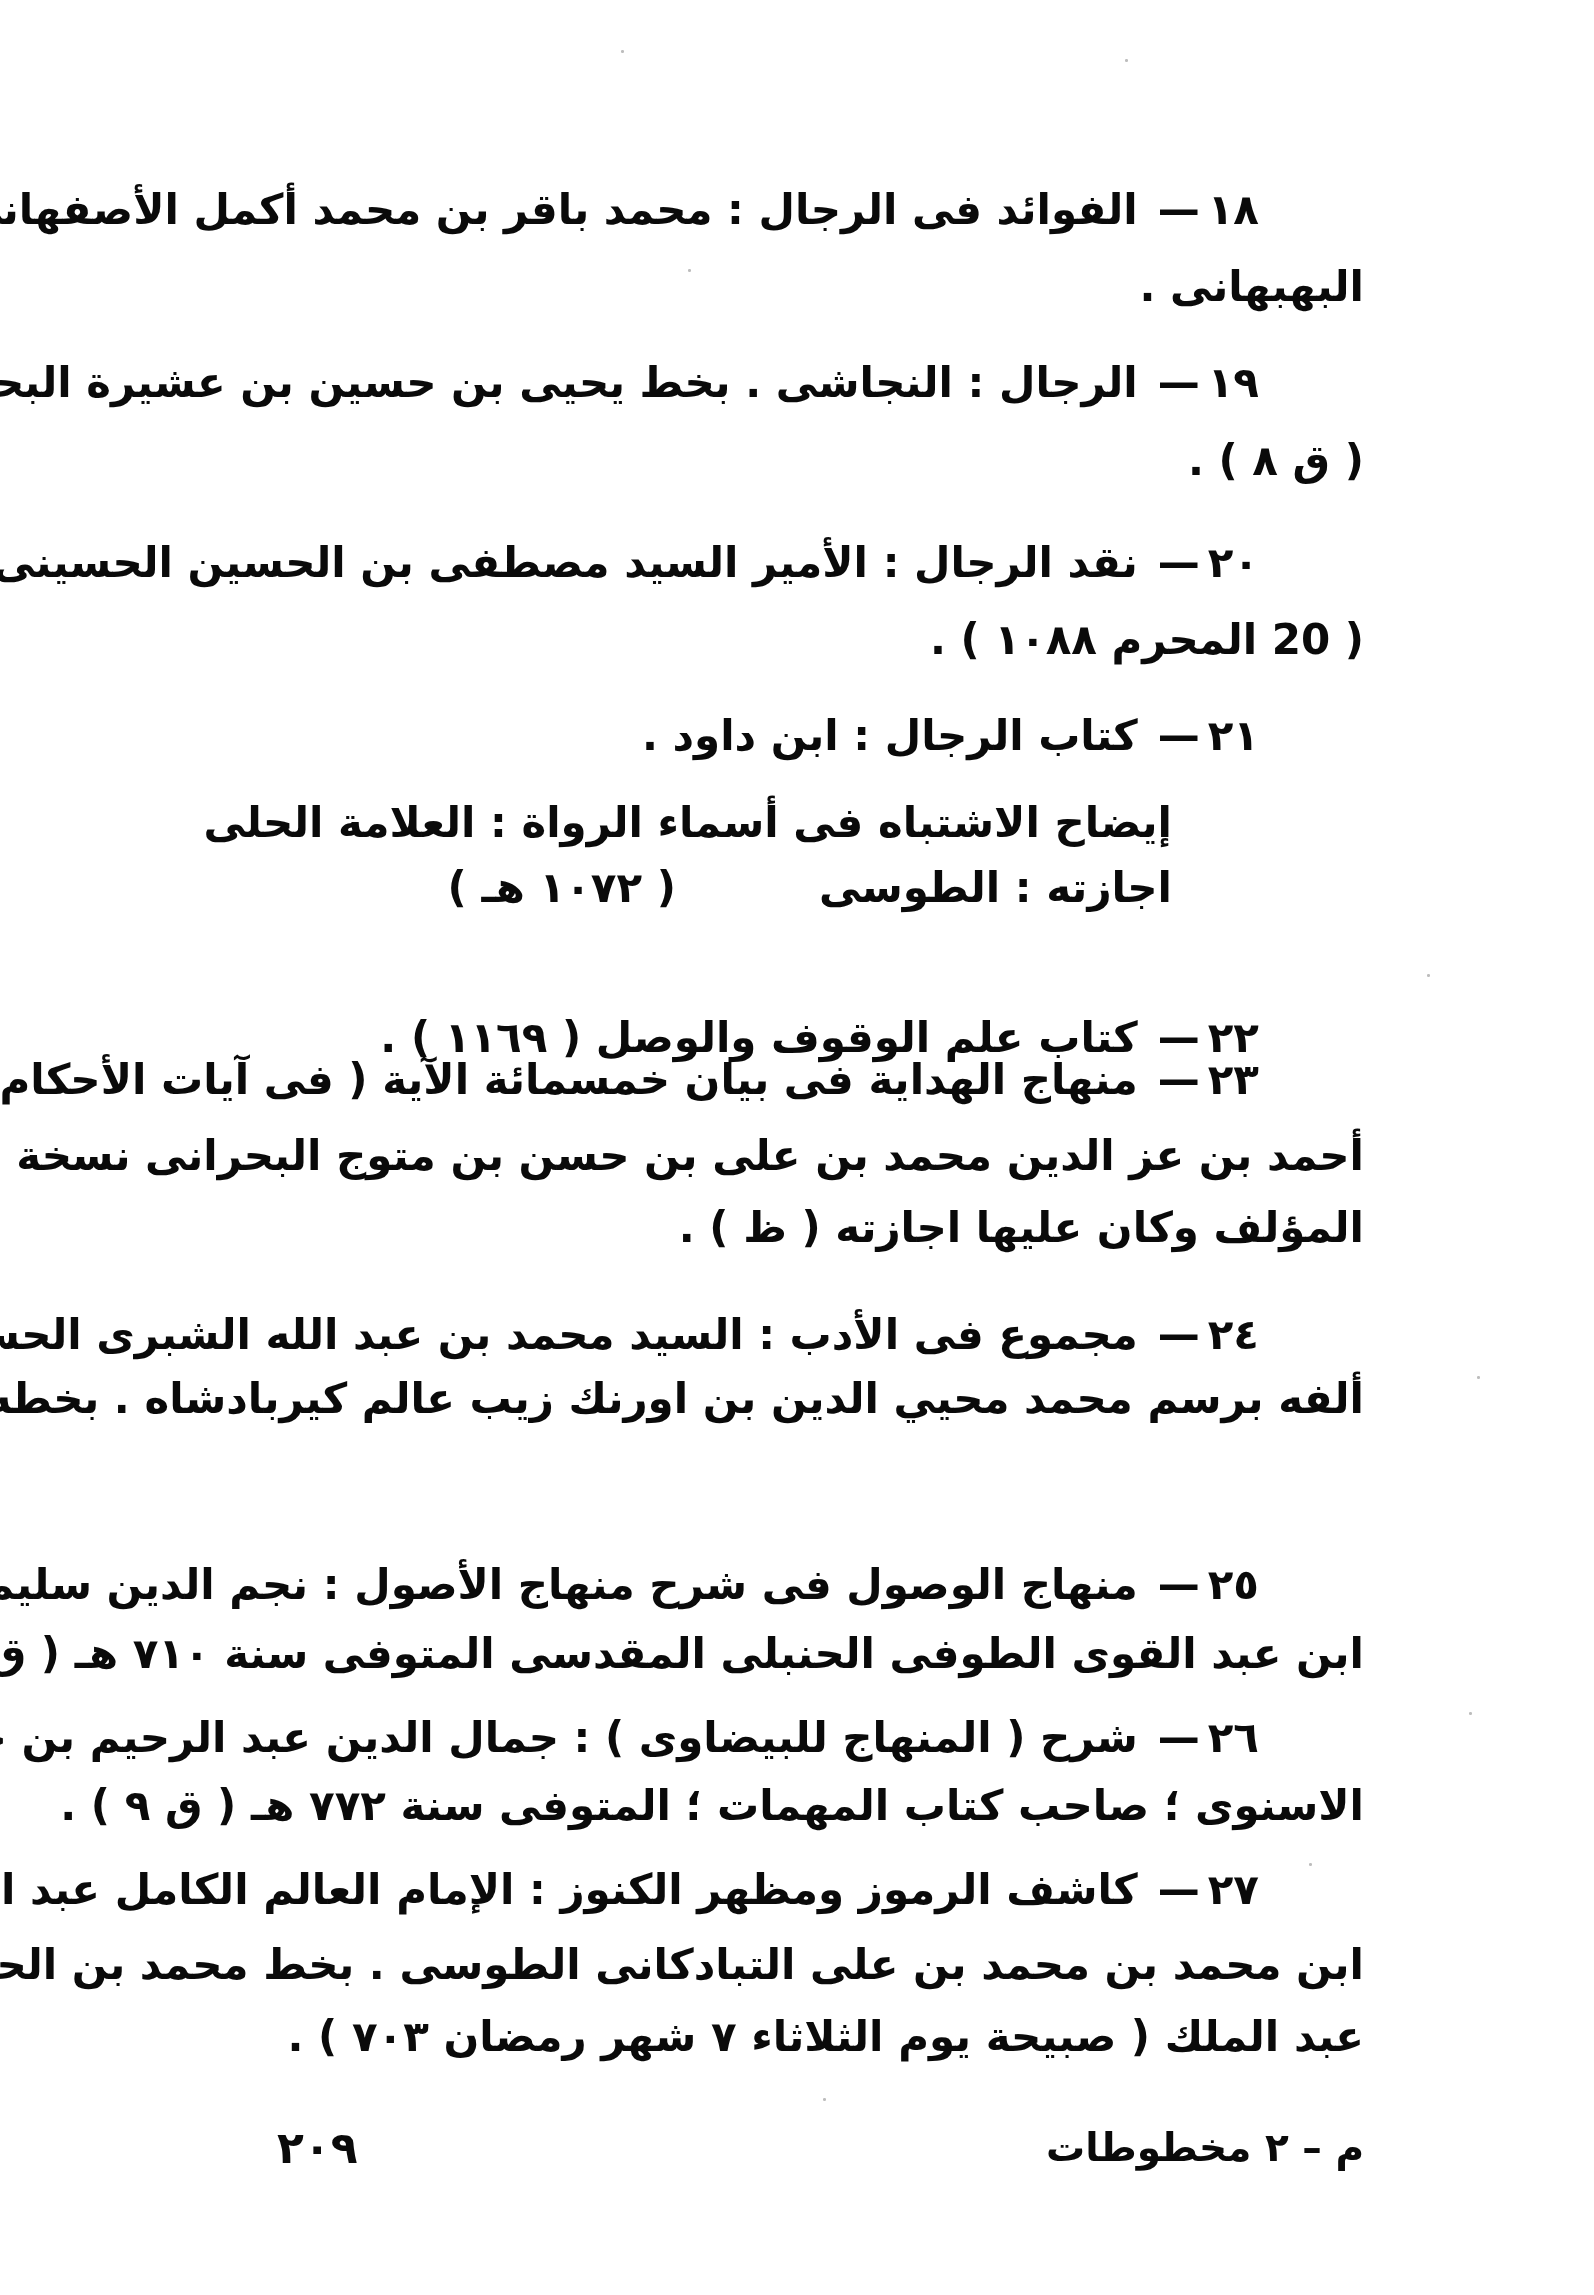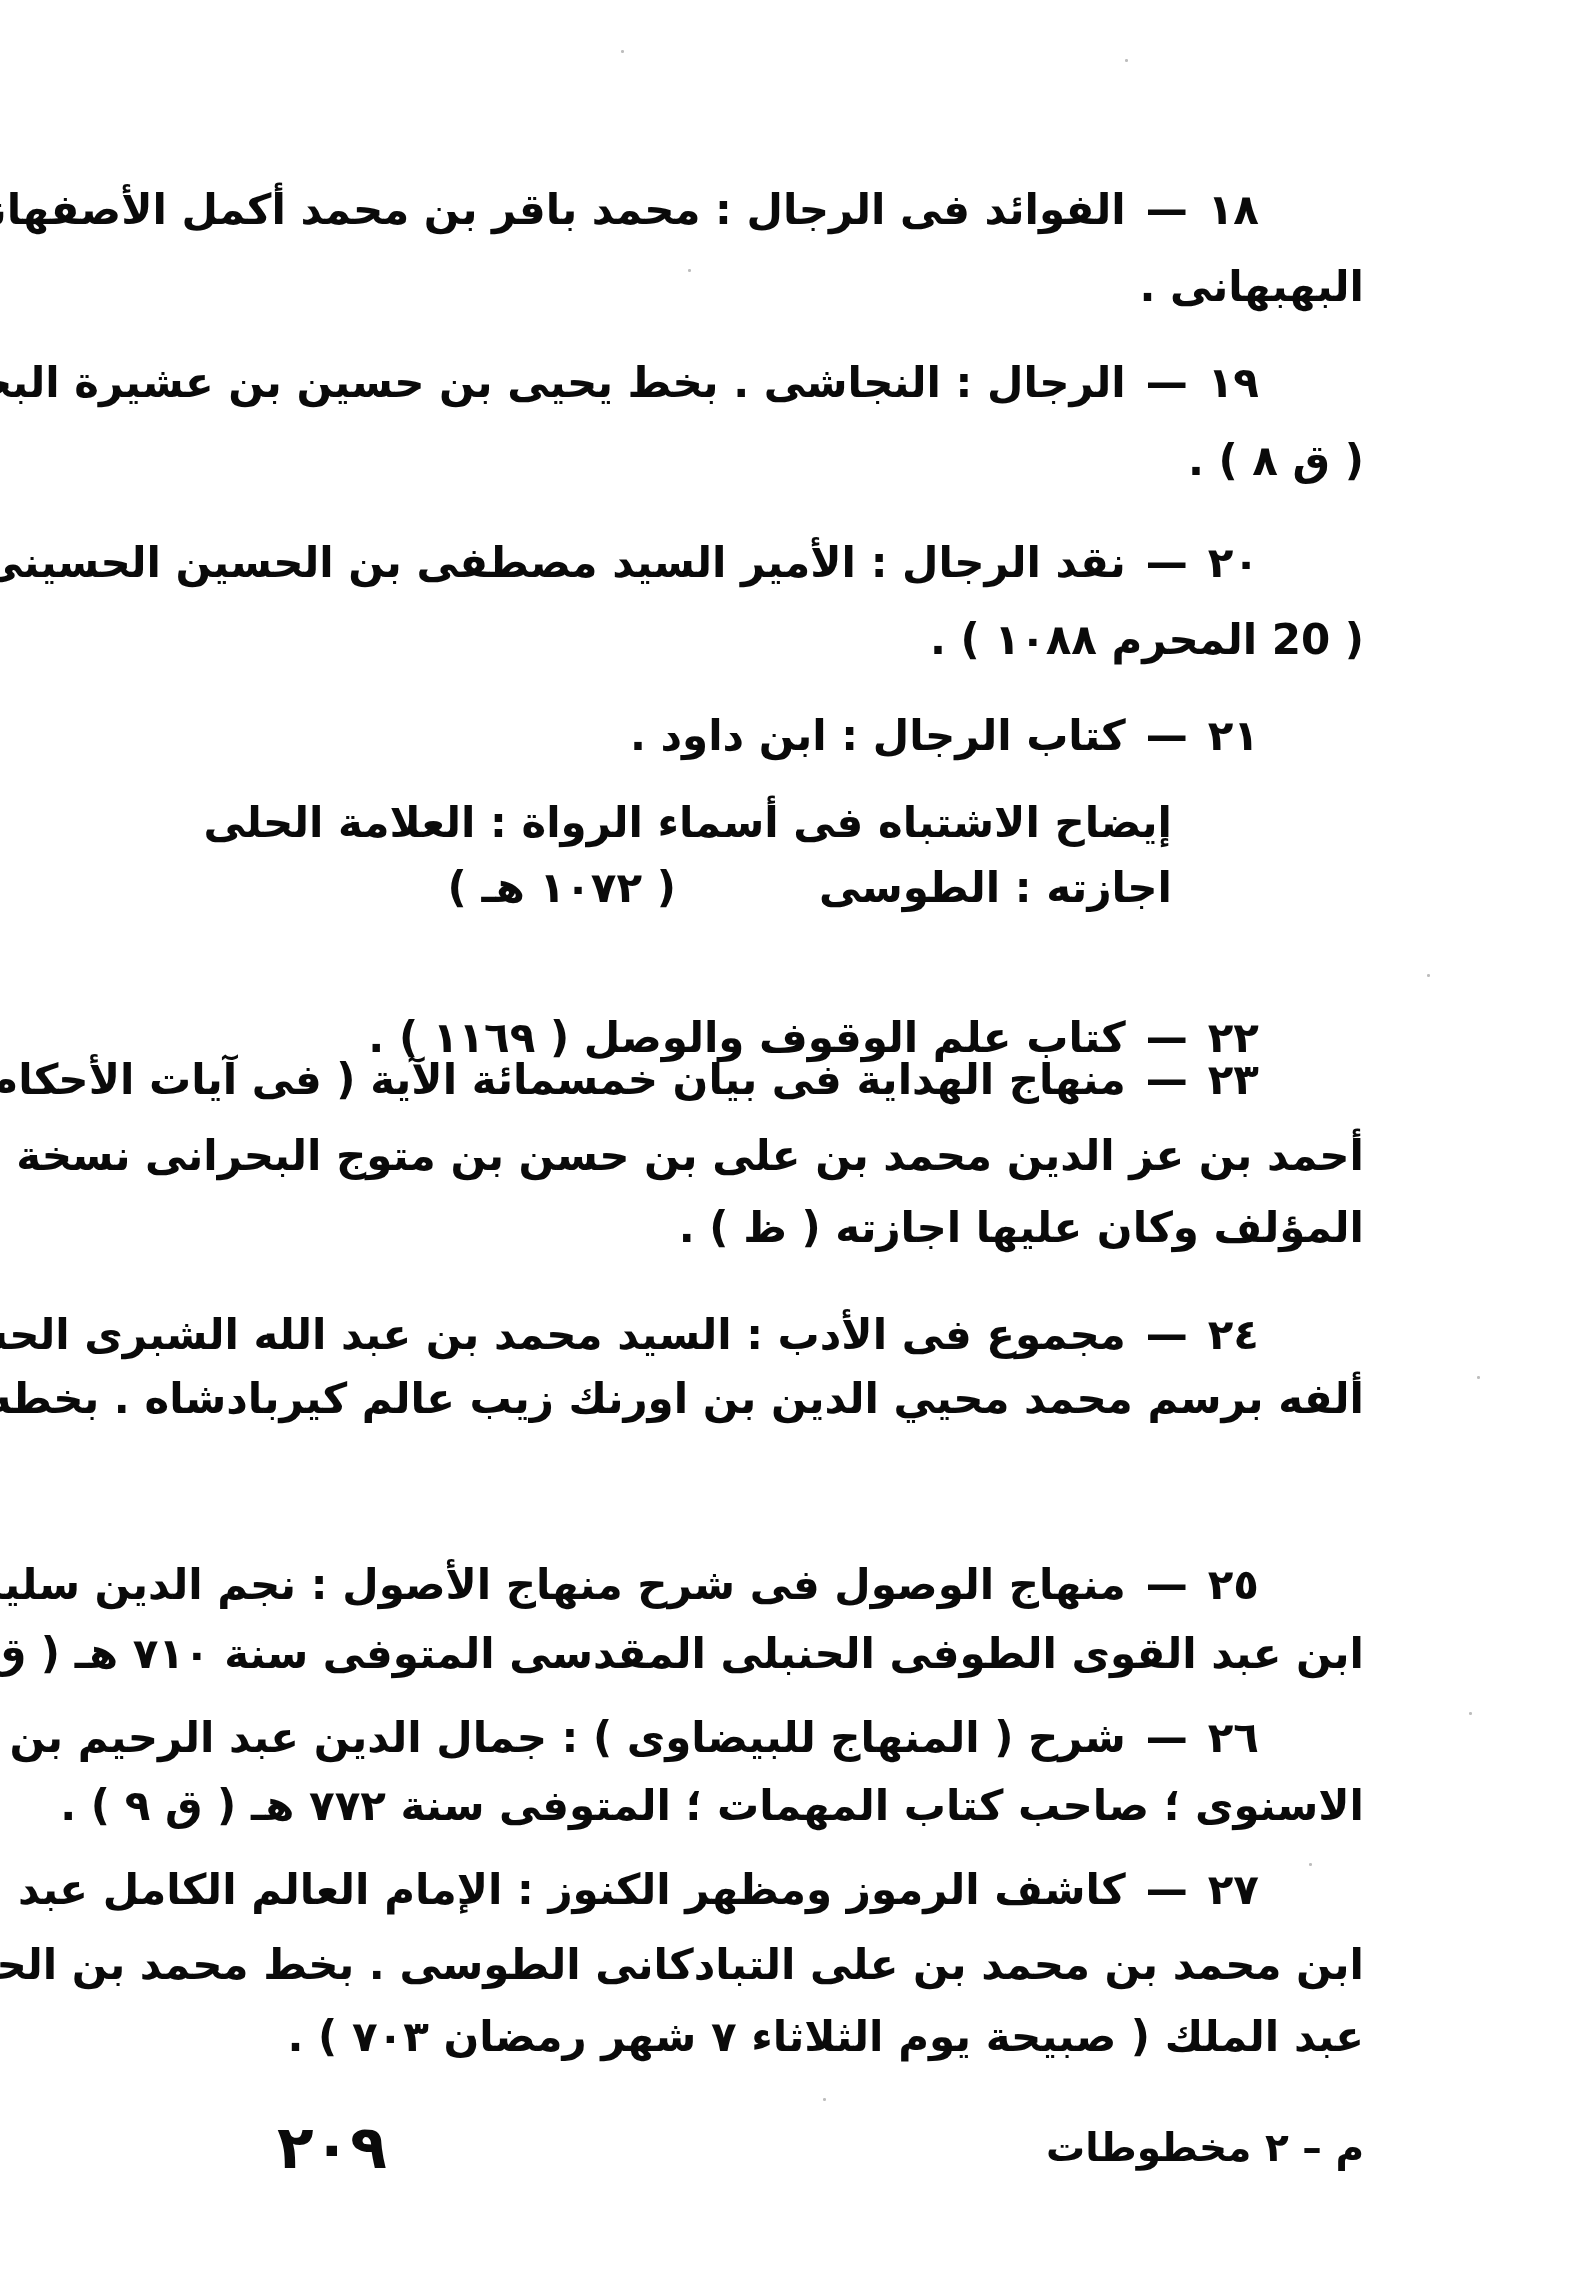--- a/index.html
+++ b/index.html
@@ -5,27 +5,27 @@
   html, body { margin: 0; padding: 0; background: #ffffff; }
   body { width: 1595px; height: 2295px; position: relative; overflow: hidden;
          font-family: "DejaVu Sans", "Liberation Sans", sans-serif; color: #0a0a0a; }
   .page { position: absolute; left: 0; top: 0; width: 1595px; height: 2295px; background: #ffffff; }
   .line { position: absolute; left: 277px; width: 1087px; height: 67px; line-height: 67px;
           direction: rtl; text-align: justify; text-align-last: justify; white-space: nowrap;
           font-size: 42px; font-weight: bold; unicode-bidi: plaintext; }
   .line.first { padding-right: 105px; box-sizing: border-box; }
   .line.last { text-align-last: right; }
   .line.sub { padding-right: 192px; box-sizing: border-box; text-align-last: right; }
-  .line .num { margin-left: 20px; }
+  .line .num { margin-left: 8px; }
   .line .dash { margin-left: 20px; }
   .gap { display: inline-block; width: 143px; }
   .footer { position: absolute; top: 2114px; left: 277px; width: 1087px; height: 67px; line-height: 67px;
             direction: rtl; font-size: 39px; font-weight: bold; }
   .footer .sig { position: absolute; right: 0; top: 0; }
-  .footer .pageno { position: absolute; left: 0; top: 0; font-size: 60px; }
+  .footer .pageno { position: absolute; left: 0; top: 0; font-size: 44px; }
   .speck { position: absolute; width: 2.5px; height: 2.5px; background: #bdbdbd; border-radius: 50%; }
 </style>
 </head>
 <body>
 
 <div class="page">
 
   <div class="line first" style="top:176px">
     <span class="num">١٨</span><span class="dash">—</span><span>الفوائد فى الرجال : محمد باقر بن محمد أكمل الأصفهانى</span>
   </div>

